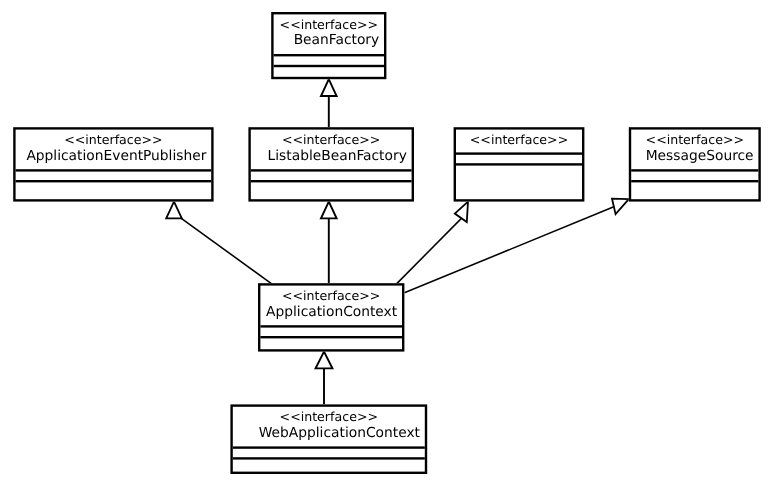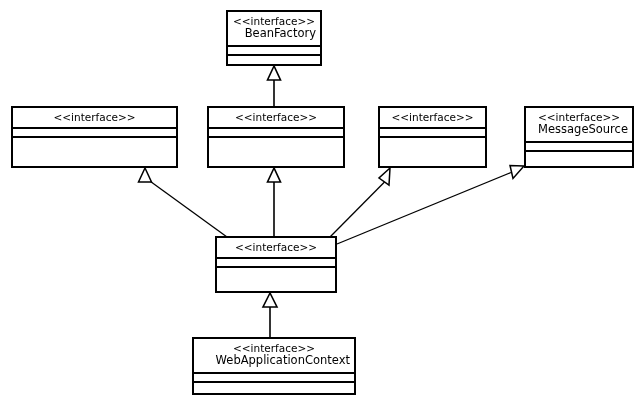--- a/index.html
+++ b/index.html
@@ -111,28 +111,30 @@
       <span class="uml-stereotype">&lt;&lt;interface&gt;&gt;</span>
       <span class="uml-classname">BeanFactory</span>
     </div>
     <div class="uml-attr-compartment"></div>
     <div class="uml-op-compartment"></div>
   </div>
 
   <div class="uml-class" style="left:11px; top:106px; width:167px; height:62px;">
     <div class="uml-name-compartment">
       <span class="uml-stereotype">&lt;&lt;interface&gt;&gt;</span>
+      <span class="uml-classname">ApplicationEventPublisher</span>
     </div>
     <div class="uml-attr-compartment"></div>
     <div class="uml-op-compartment"></div>
   </div>
 
   <div class="uml-class" style="left:207px; top:106px; width:138px; height:62px;">
     <div class="uml-name-compartment">
       <span class="uml-stereotype">&lt;&lt;interface&gt;&gt;</span>
+      <span class="uml-classname">ListableBeanFactory</span>
     </div>
     <div class="uml-attr-compartment"></div>
     <div class="uml-op-compartment"></div>
   </div>
 
   <div class="uml-class" style="left:378px; top:106px; width:109px; height:62px;">
     <div class="uml-name-compartment">
       <span class="uml-stereotype">&lt;&lt;interface&gt;&gt;</span>
     </div>
     <div class="uml-attr-compartment"></div>
@@ -144,20 +146,21 @@
       <span class="uml-stereotype">&lt;&lt;interface&gt;&gt;</span>
       <span class="uml-classname">MessageSource</span>
     </div>
     <div class="uml-attr-compartment"></div>
     <div class="uml-op-compartment"></div>
   </div>
 
   <div class="uml-class" style="left:215px; top:236px; width:122px; height:57px;">
     <div class="uml-name-compartment">
       <span class="uml-stereotype">&lt;&lt;interface&gt;&gt;</span>
+      <span class="uml-classname">ApplicationContext</span>
     </div>
     <div class="uml-attr-compartment"></div>
     <div class="uml-op-compartment"></div>
   </div>
 
   <div class="uml-class" style="left:192px; top:337px; width:164px; height:58px;">
     <div class="uml-name-compartment">
       <span class="uml-stereotype">&lt;&lt;interface&gt;&gt;</span>
       <span class="uml-classname">WebApplicationContext</span>
     </div>

